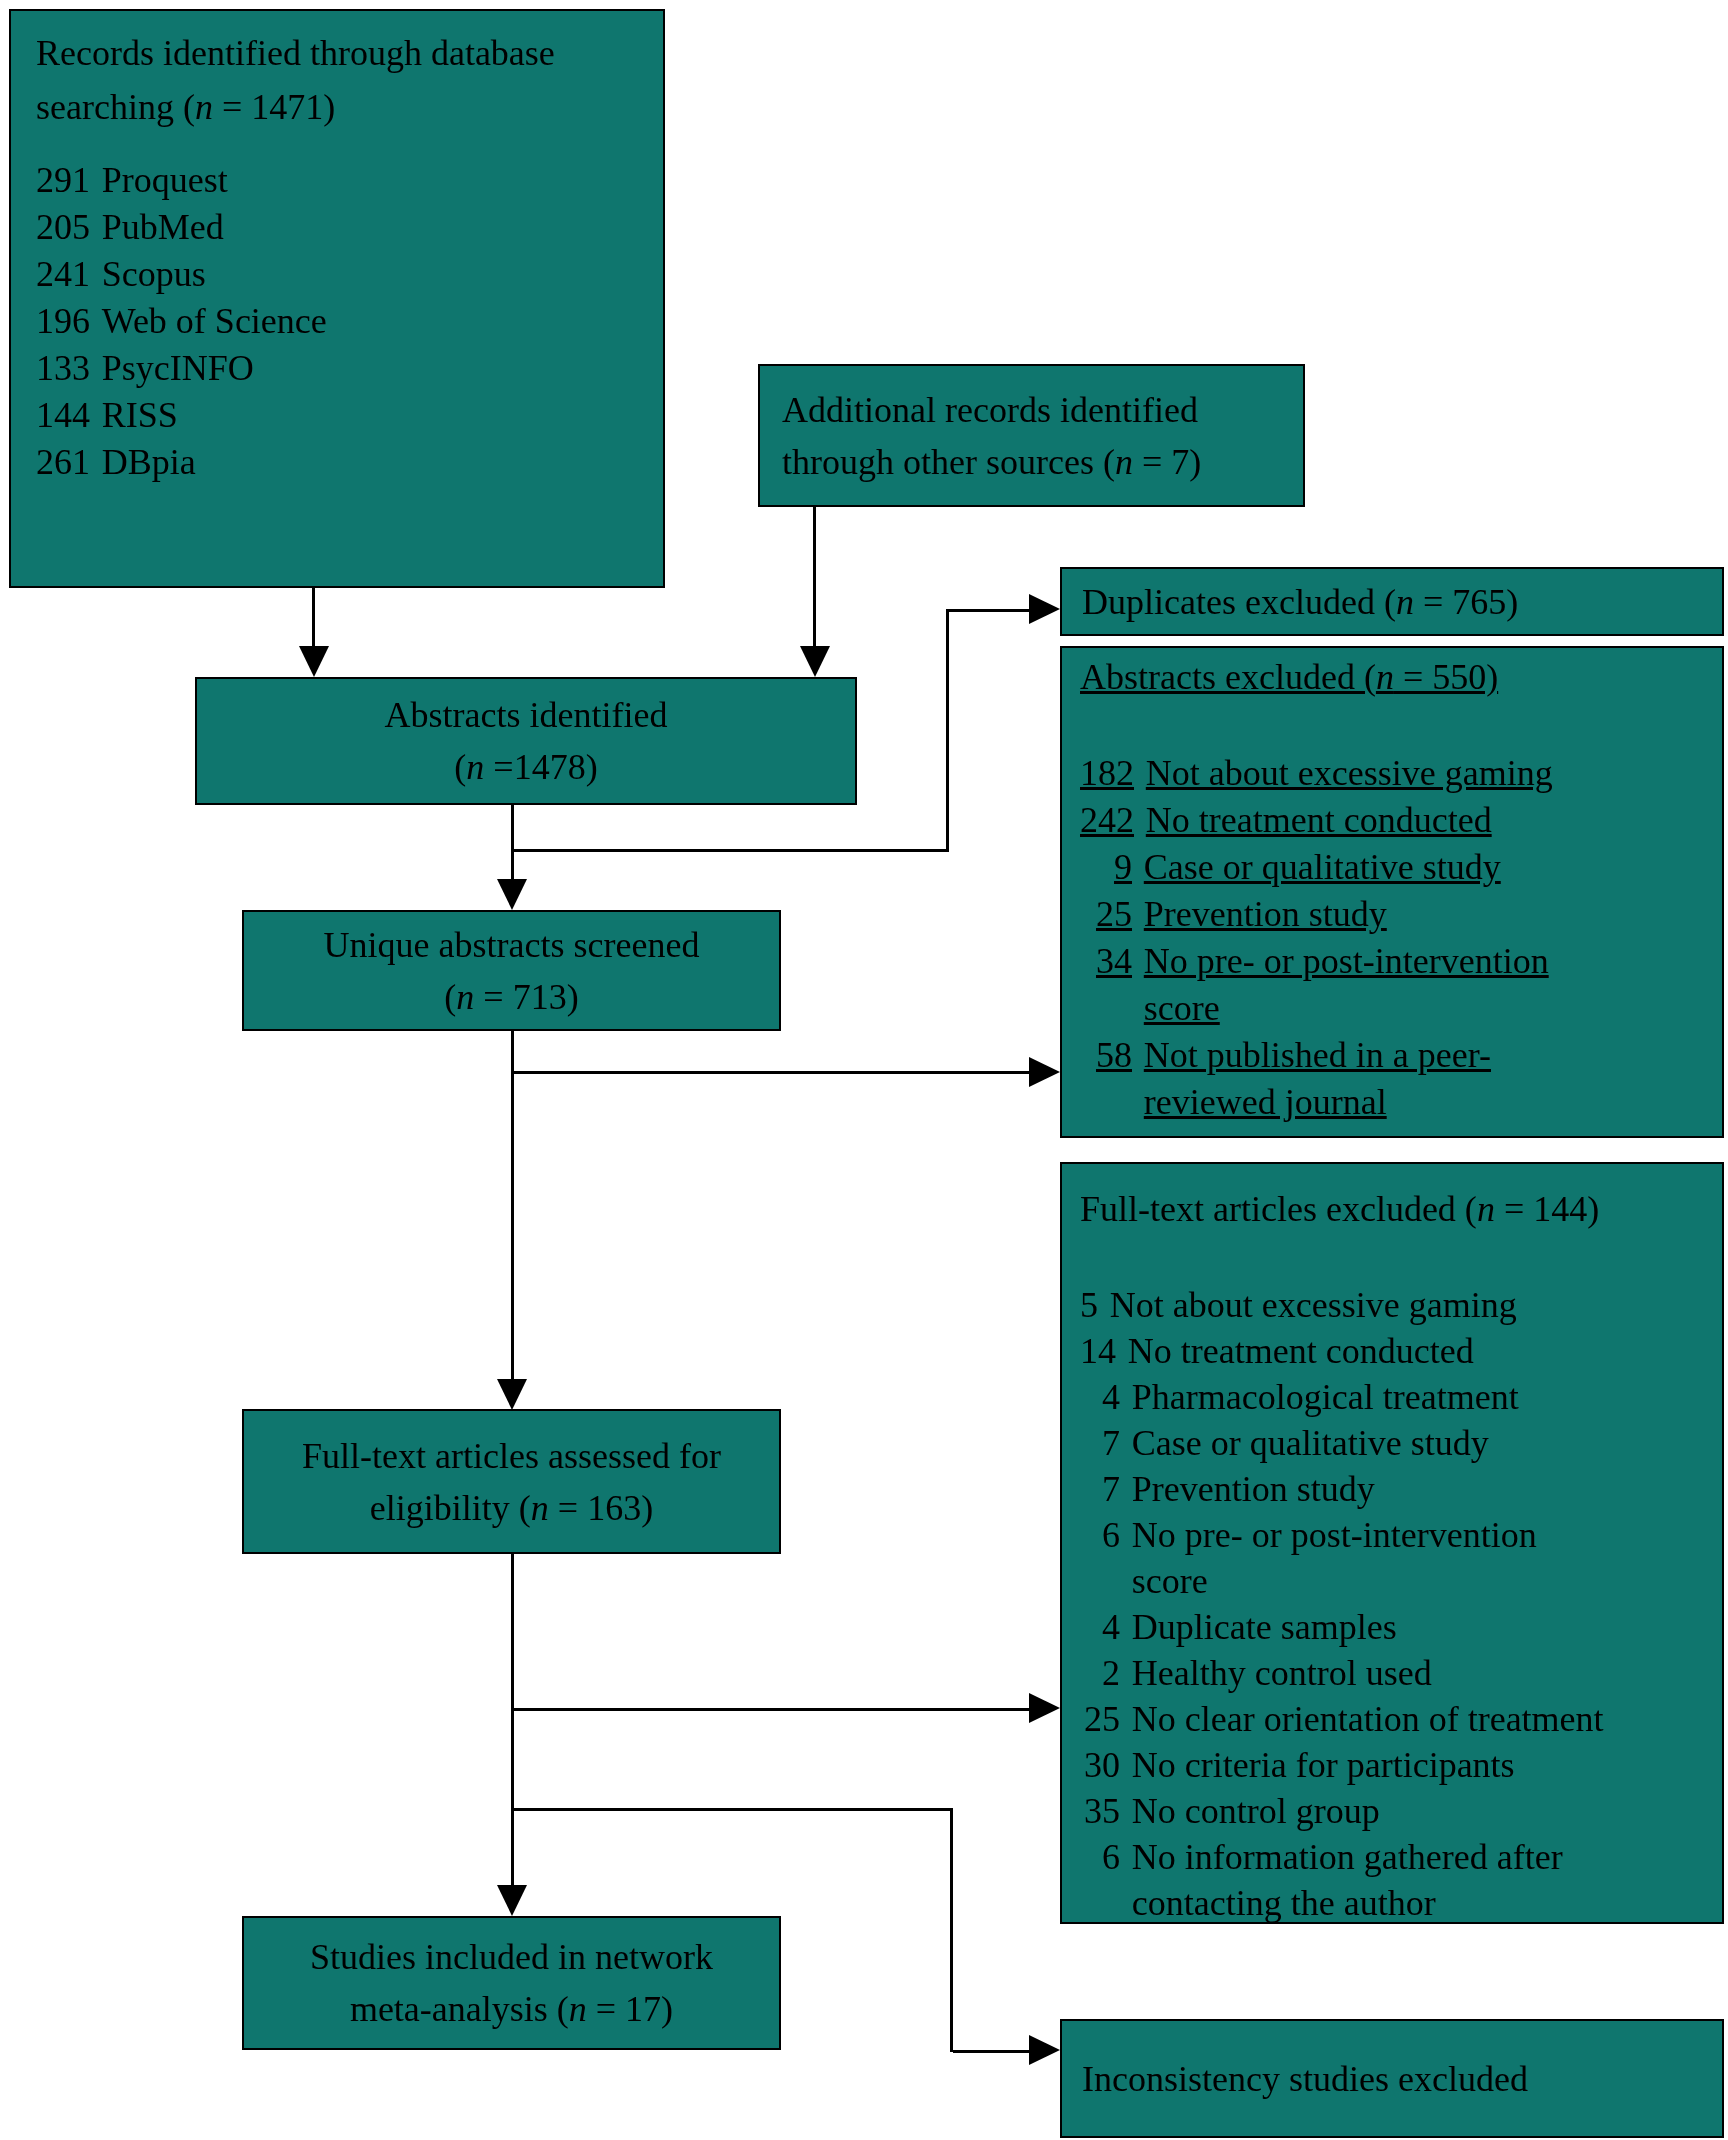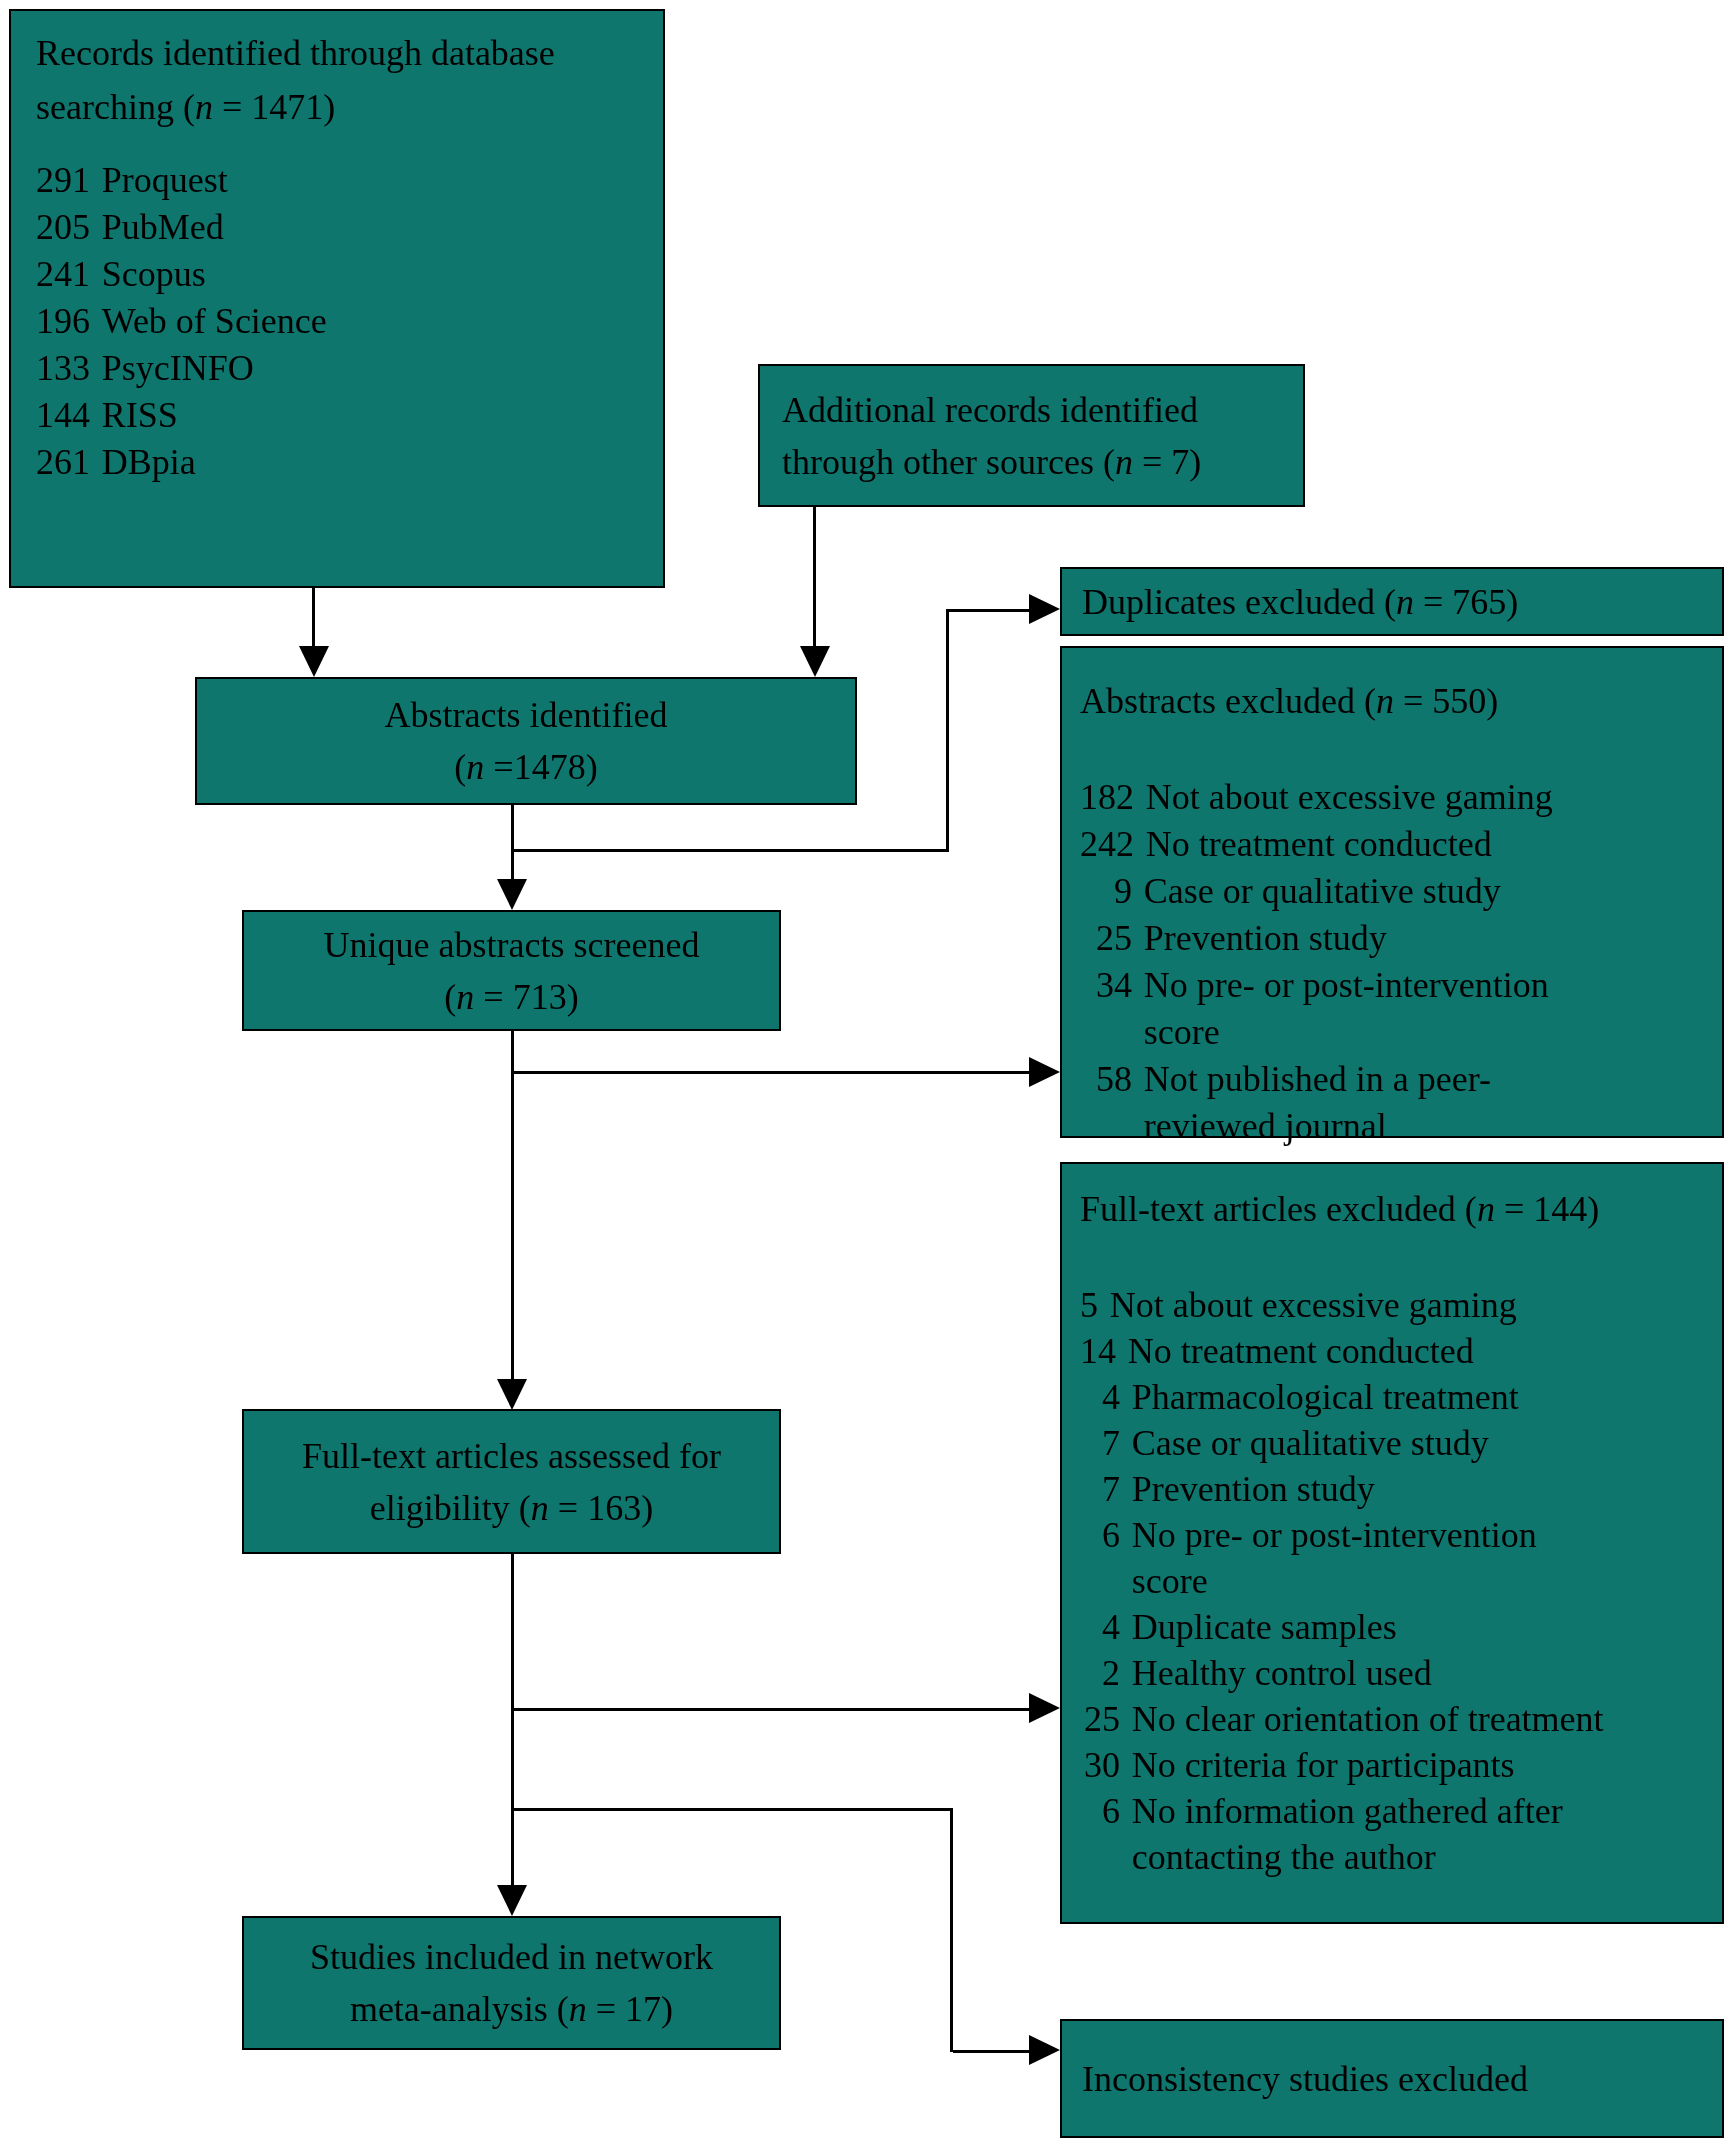--- a/index.html
+++ b/index.html
@@ -80,21 +80,21 @@
 
   <div class="box left-text" style="left:758px; top:364px; width:547px; height:143px; padding-left:22px;">
     <div>Additional records identified</div>
     <div>through other sources (<i>n</i> = 7)</div>
   </div>
 
   <div class="box left-text" style="left:1060px; top:567px; width:664px; height:69px; padding-left:20px;">
     <div>Duplicates excluded (<i>n</i> = 765)</div>
   </div>
 
-  <div class="box box-d listbox" style="left:1060px; top:646px; width:664px; height:492px; padding:28px 9px 0 18px;">
+  <div class="box box-d listbox" style="left:1060px; top:646px; width:664px; height:492px; padding:4px 9px 0 18px;text-decoration:underline;">
     <div class="title">Abstracts excluded (<i>n</i> = 550)</div>
     <div class="items">
       <div class="row lvl1">
           <span class="num">182</span>
           <span class="txt">Not about excessive gaming</span>
         </div>
       <div class="row lvl1">
           <span class="num">242</span>
           <span class="txt">No treatment conducted</span>
         </div>
@@ -162,20 +162,24 @@
           <span class="num">2</span>
           <span class="txt">Healthy control used</span>
         </div>
       <div class="row lvl2">
           <span class="num">25</span>
           <span class="txt">No clear orientation of treatment</span>
         </div>
       <div class="row lvl2">
           <span class="num">30</span>
           <span class="txt">No criteria for participants</span>
+        </div>
+      <div class="row lvl2">
+          <span class="num">35</span>
+          <span class="txt">No control group</span>
         </div>
       <div class="row lvl2">
           <span class="num">6</span>
           <span class="txt">No information gathered after<br>contacting the author</span>
         </div>
     </div>
   </div>
 
   <div class="box center-text" style="left:242px; top:1409px; width:539px; height:145px;">
     <div>Full-text articles assessed for</div>

